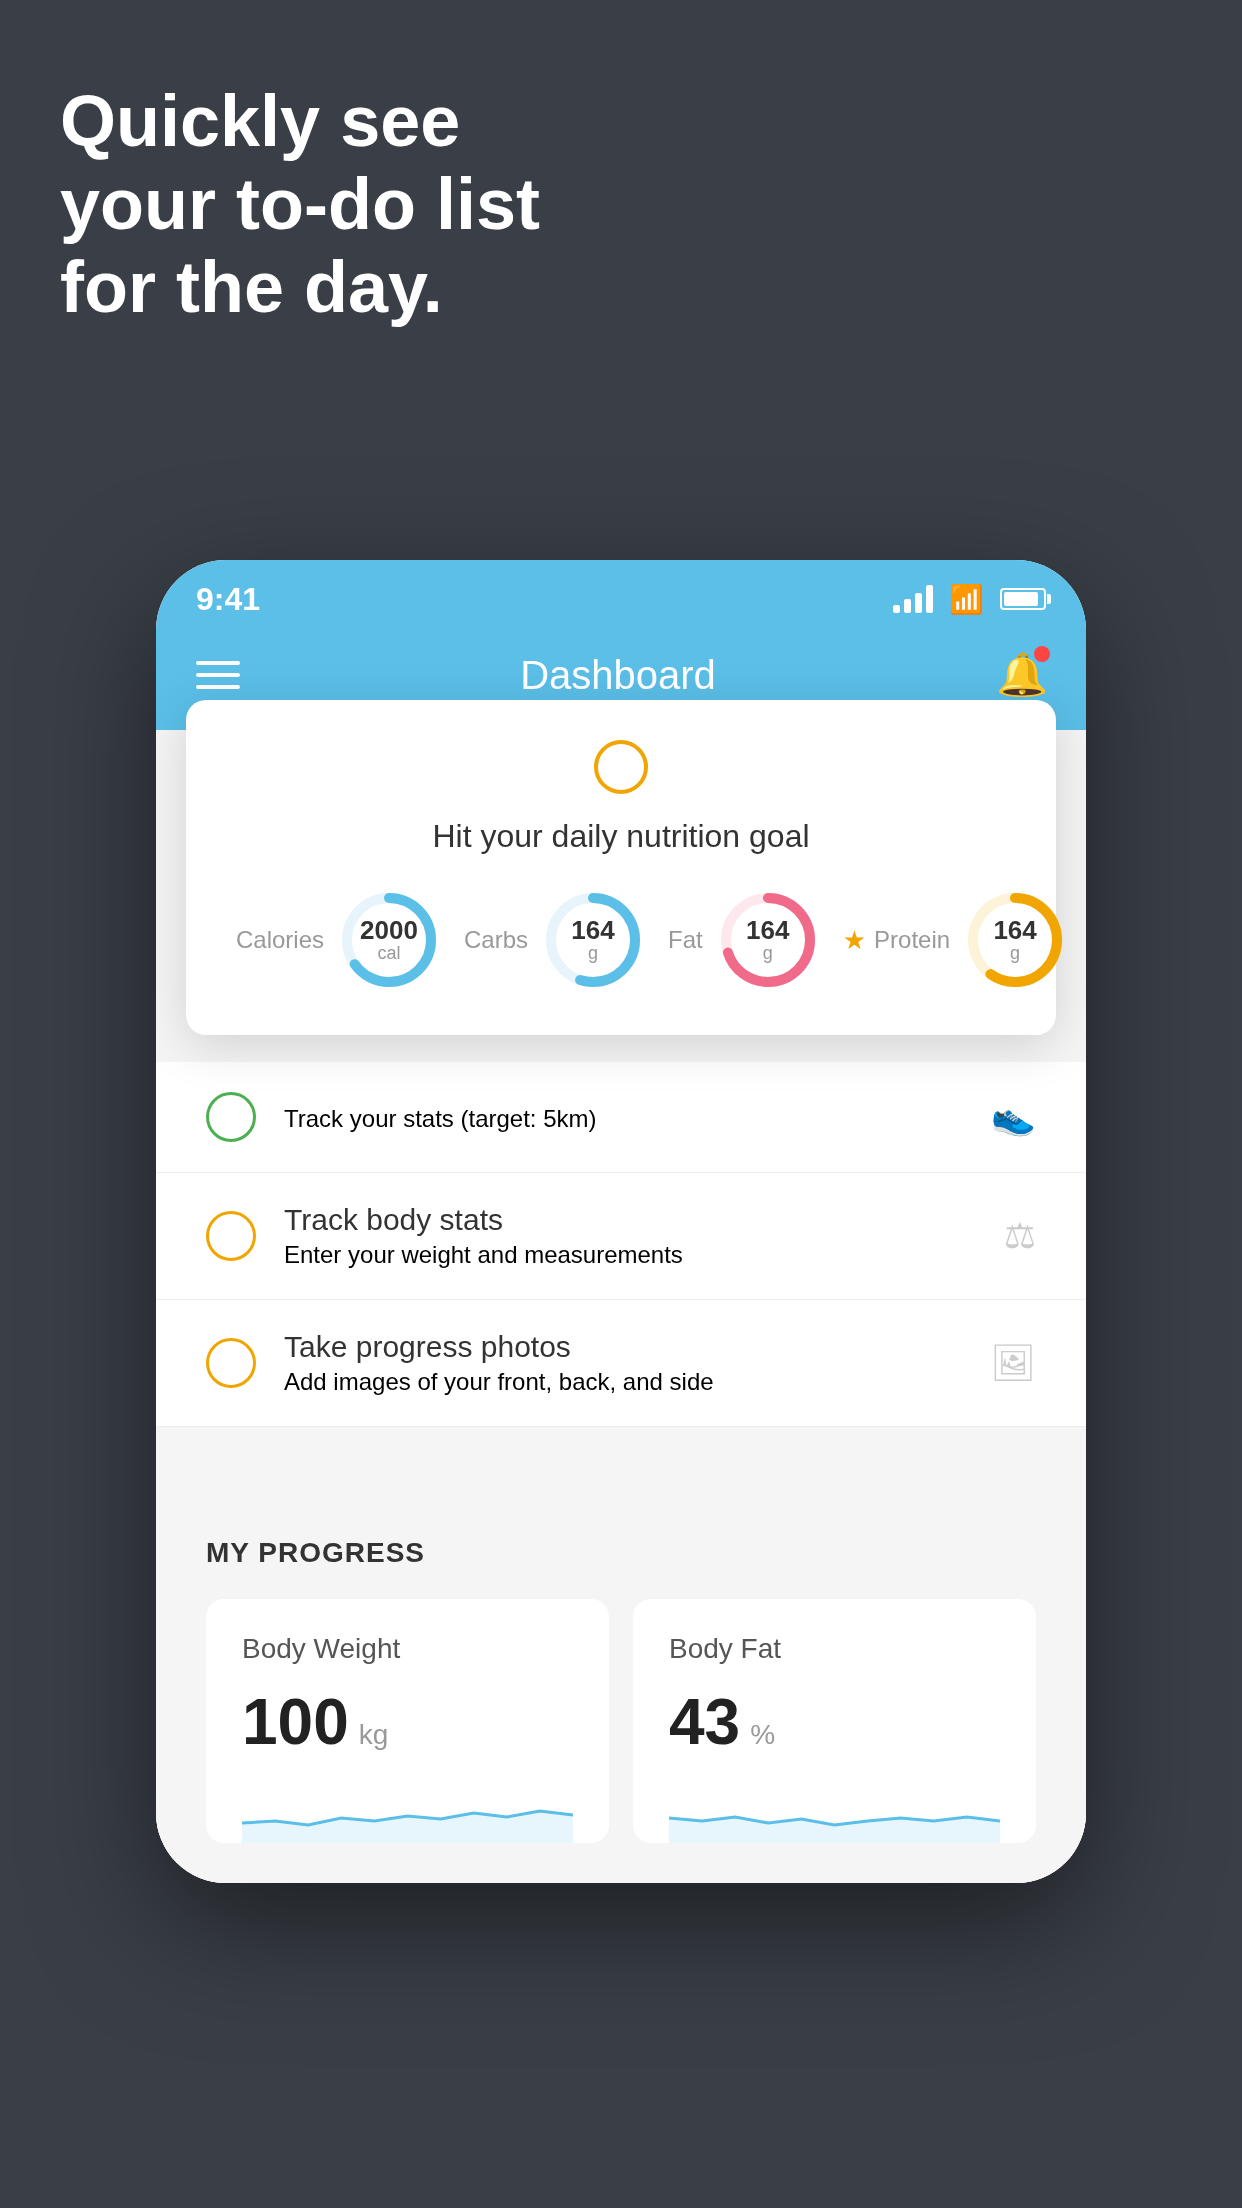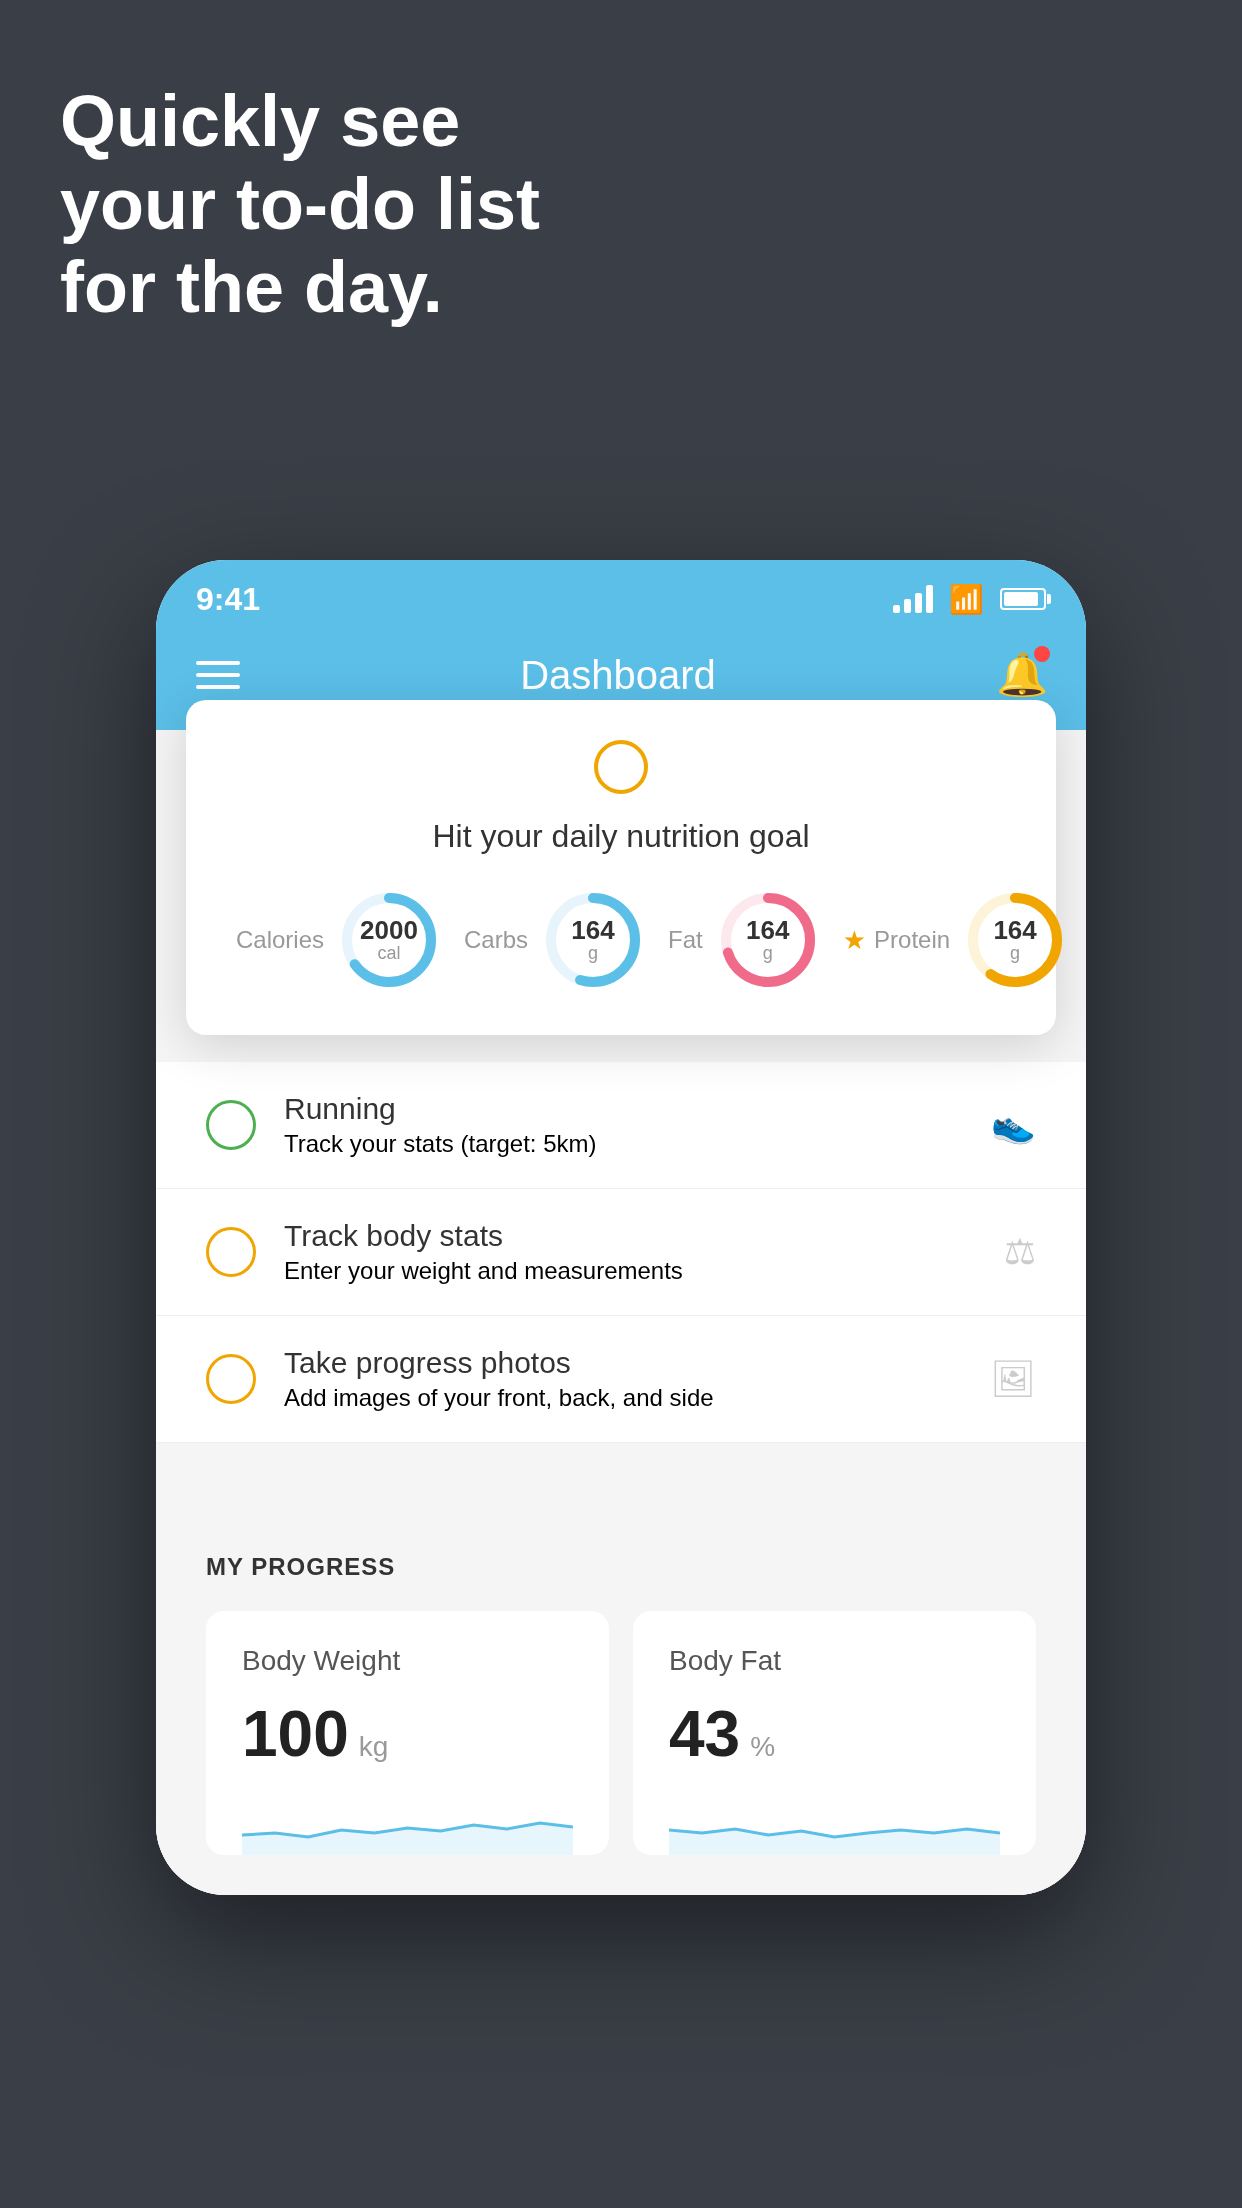--- a/index.html
+++ b/index.html
@@ -286,21 +286,21 @@
       color: #ccc;
       font-size: 36px;
     }
 
     
     .progress-section {
       background: #f5f5f5;
       padding: 50px 50px 40px;
     }
     .progress-title {
-      font-size: 24px;
+      font-size: 28px;
       font-weight: 700;
       color: #333;
       letter-spacing: 1px;
       margin-bottom: 30px;
     }
     .progress-cards {
       display: flex;
       gap: 24px;
     }
     .progress-card {
@@ -453,21 +453,20 @@
         </div>
 
       </div>
     </div>
 
     <div class="todo-section">
 
       <div class="todo-item">
         <div class="todo-circle green"></div>
         <div class="todo-text">
-          <div class="todo-name">Running</div>
           <div class="todo-desc">Track your stats (target: 5km)</div>
         </div>
         <div class="todo-icon">👟</div>
       </div>
 
       <div class="todo-item">
         <div class="todo-circle yellow"></div>
         <div class="todo-text">
           <div class="todo-name">Track body stats</div>
           <div class="todo-desc">Enter your weight and measurements</div>

